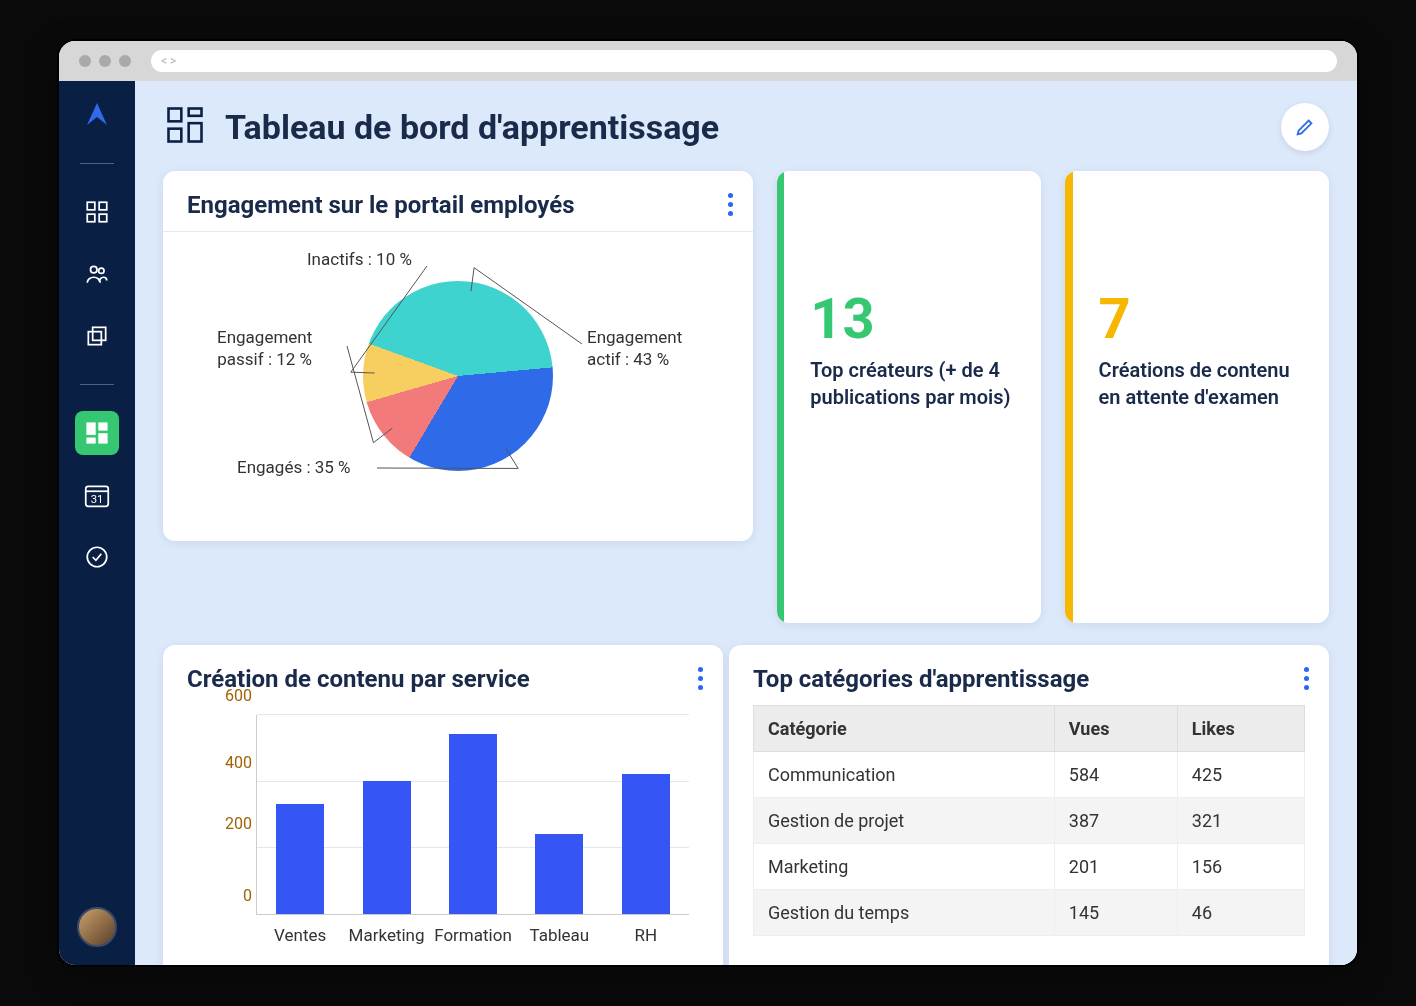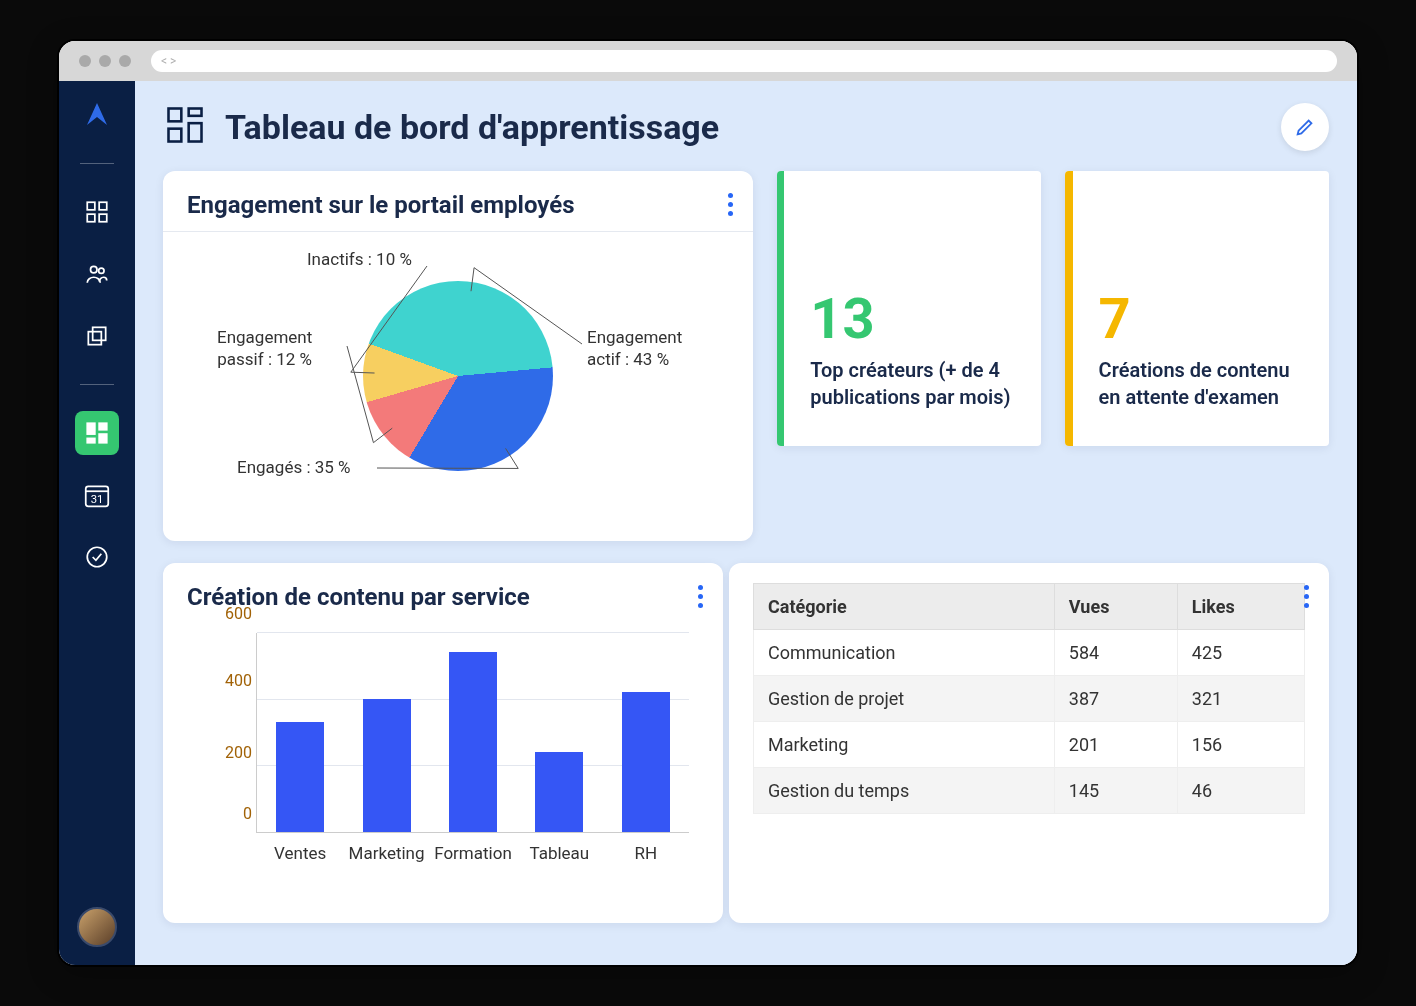--- a/index.html
+++ b/index.html
@@ -24,21 +24,21 @@
   .header-icon svg{stroke:#0a1f44;}
   .page-title { font-size:34px; font-weight:700; color:#1a2a4a;}
   .edit-btn { margin-left:auto; width:48px; height:48px; border-radius:50%; background:#fff; display:flex; align-items:center; justify-content:center; box-shadow:0 2px 6px rgba(0,0,0,.1); cursor:pointer;}
   .row { display:flex; gap:24px; }
   .card { background:#fff; border-radius:12px; box-shadow:0 2px 10px rgba(10,31,68,.08); padding:20px 24px; position:relative;}
   .card-title { font-size:24px; font-weight:700; color:#1a2a4a; padding-bottom:12px;}
   .card-divider { border-bottom:1px solid #e5e9f0; margin:0 -24px 14px -24px;}
   .kebab { position:absolute; top:22px; right:20px; display:flex; flex-direction:column; gap:4px; cursor:pointer;}
   .kebab span{width:5px;height:5px;border-radius:50%;background:#2766f6;}
   .row1 .engagement-card{ flex:0 0 590px; height:370px;}
-  .stat-card { flex:1; display:flex; background:#fff; border-radius:4px; box-shadow:0 2px 10px rgba(10,31,68,.08); overflow:hidden; height:275px;}
+  .stat-card { flex:1; display:flex; background:#fff; border-radius:12px; box-shadow:0 2px 10px rgba(10,31,68,.08); overflow:hidden; height:452px;}
   .stat-stripe { width:14px; }
   .stat-stripe.green{background:#35c771;}
   .stat-stripe.amber{background:#f5b700;}
   .stat-body { padding:120px 26px 20px 26px; }
   .stat-num { font-size:56px; font-weight:700; line-height:1; margin-bottom:10px;}
   .stat-num.green{color:#35c771;}
   .stat-num.amber{color:#f5b700;}
   .stat-label { font-size:20px; font-weight:600; color:#1a2a4a; line-height:1.35;}
   .row2 { margin-top:22px;gap:6px;}
   .row2 .bar-card{ flex:0 0 560px; height:360px;}
@@ -197,21 +197,21 @@
         <div class="card bar-card">
           <div class="card-title">Création de contenu par service</div>
           <div class="kebab">
               <span></span>
               <span></span>
               <span></span>
             </div>
           <div class="bar-area">
             <div class="y-axis" id="yaxis">
                 <div class="y-tick" style="bottom: 20px;">0</div>
-                <div class="y-tick" style="bottom: 81px;">200</div>
+                <div class="y-tick" style="bottom: 92px;">200</div>
                 <div class="y-tick" style="bottom: 153.333px;">400</div>
                 <div class="y-tick" style="bottom: 220px;">600</div>
               </div>
             <div id="gridlines">
                 <div class="grid-line" style="bottom: 96.6667px;"></div>
                 <div class="grid-line" style="bottom: 163.333px;"></div>
                 <div class="grid-line" style="bottom: 230px;"></div>
               </div>
             <div class="bars" id="bars">
                 <div class="bar-col">
@@ -234,20 +234,21 @@
                 <div class="x-label">Ventes</div>
                 <div class="x-label">Marketing</div>
                 <div class="x-label">Formation</div>
                 <div class="x-label">Tableau</div>
                 <div class="x-label">RH</div>
               </div>
           </div>
         </div>
 
         <div class="card table-card">
+          <div class="card-title">Top catégories d'apprentissage</div>
           <div class="kebab">
               <span></span>
               <span></span>
               <span></span>
             </div>
           <table class="cat">
             <thead>
                 <tr>
               <th>Catégorie</th>
               <th>Vues</th>

